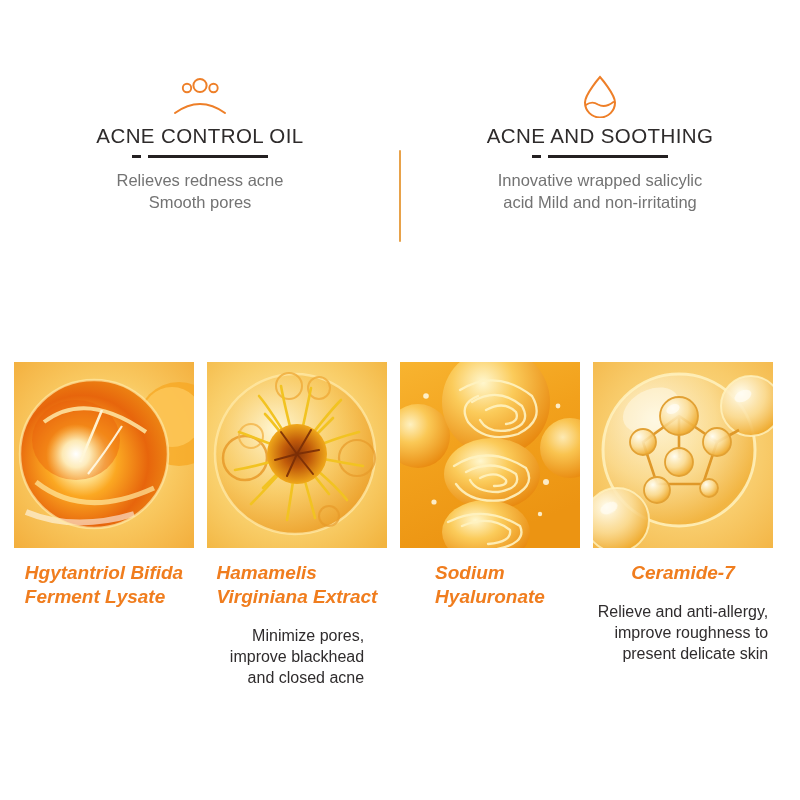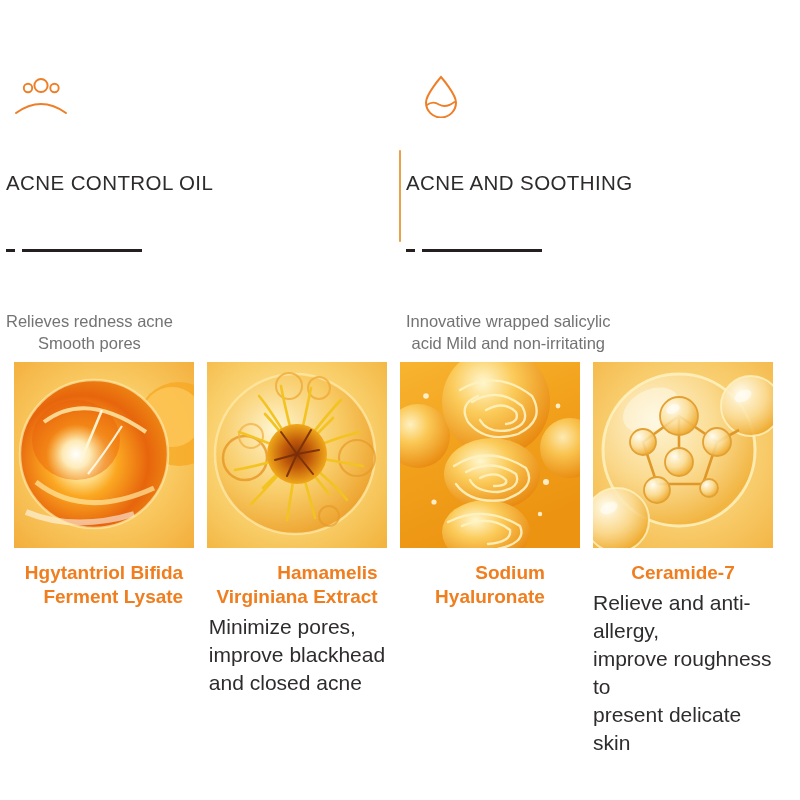--- a/index.html
+++ b/index.html
@@ -11,23 +11,22 @@
   }
   .page { position:relative; width:800px; height:800px; background:#fff; }
 
   
   .features {
     position:absolute; left:0; top:72px; width:800px; height:180px;
     display:flex; align-items:flex-start;
   }
   .feature {
     position:relative; flex:1 1 0; height:100%;
-    display:flex; flex-direction:column; align-items:flex-start;
+    display:flex; flex-direction:column; align-items:center;
     padding:0 6px;
-    gap:47px;
   }
   .feature + .feature::before {
     content:""; position:absolute; left:-1px; top:78px;
     width:2px; height:92px; background:#E8A24A; border-radius:1px;
   }
   .feat-icon { height:46px; display:flex; align-items:flex-end; justify-content:center; }
   .feat-title {
     margin-top:6px;
     font-size:20.5px; letter-spacing:.4px;
     color:#2e2b2b; white-space:nowrap;
@@ -53,26 +52,26 @@
     position:absolute; left:14px; top:362px; width:772px;
     display:flex; gap:13px;
   }
   .card { width:180px; display:flex; flex-direction:column; align-items:center; }
   .card-img {
     width:180px; height:186px; overflow:hidden; position:relative;
     background:#F6B844;
   }
   .card-img svg { display:block; width:100%; height:100%; }
   .card-name {
-    margin-top:13px; text-align:right;
-    font-size:19px; line-height:1.26; color:#F07D1E; font-weight:bold;
+    margin-top:13px; text-align:left;
+    font-size:19px; line-height:1.26; color:#F07D1E; font-weight:bold;font-style:italic;
   }
   .card-desc {
-    margin-top:4px; text-align:left;
-    font-size:21px; line-height:1.33; color:#2f2c2d;
+    margin-top:16px; text-align:right;
+    font-size:16px; line-height:1.33; color:#2f2c2d;
   }
 </style>
 </head>
 <body>
 
 <div class="page">
 
   <div class="features">
 
     <div class="feature">

